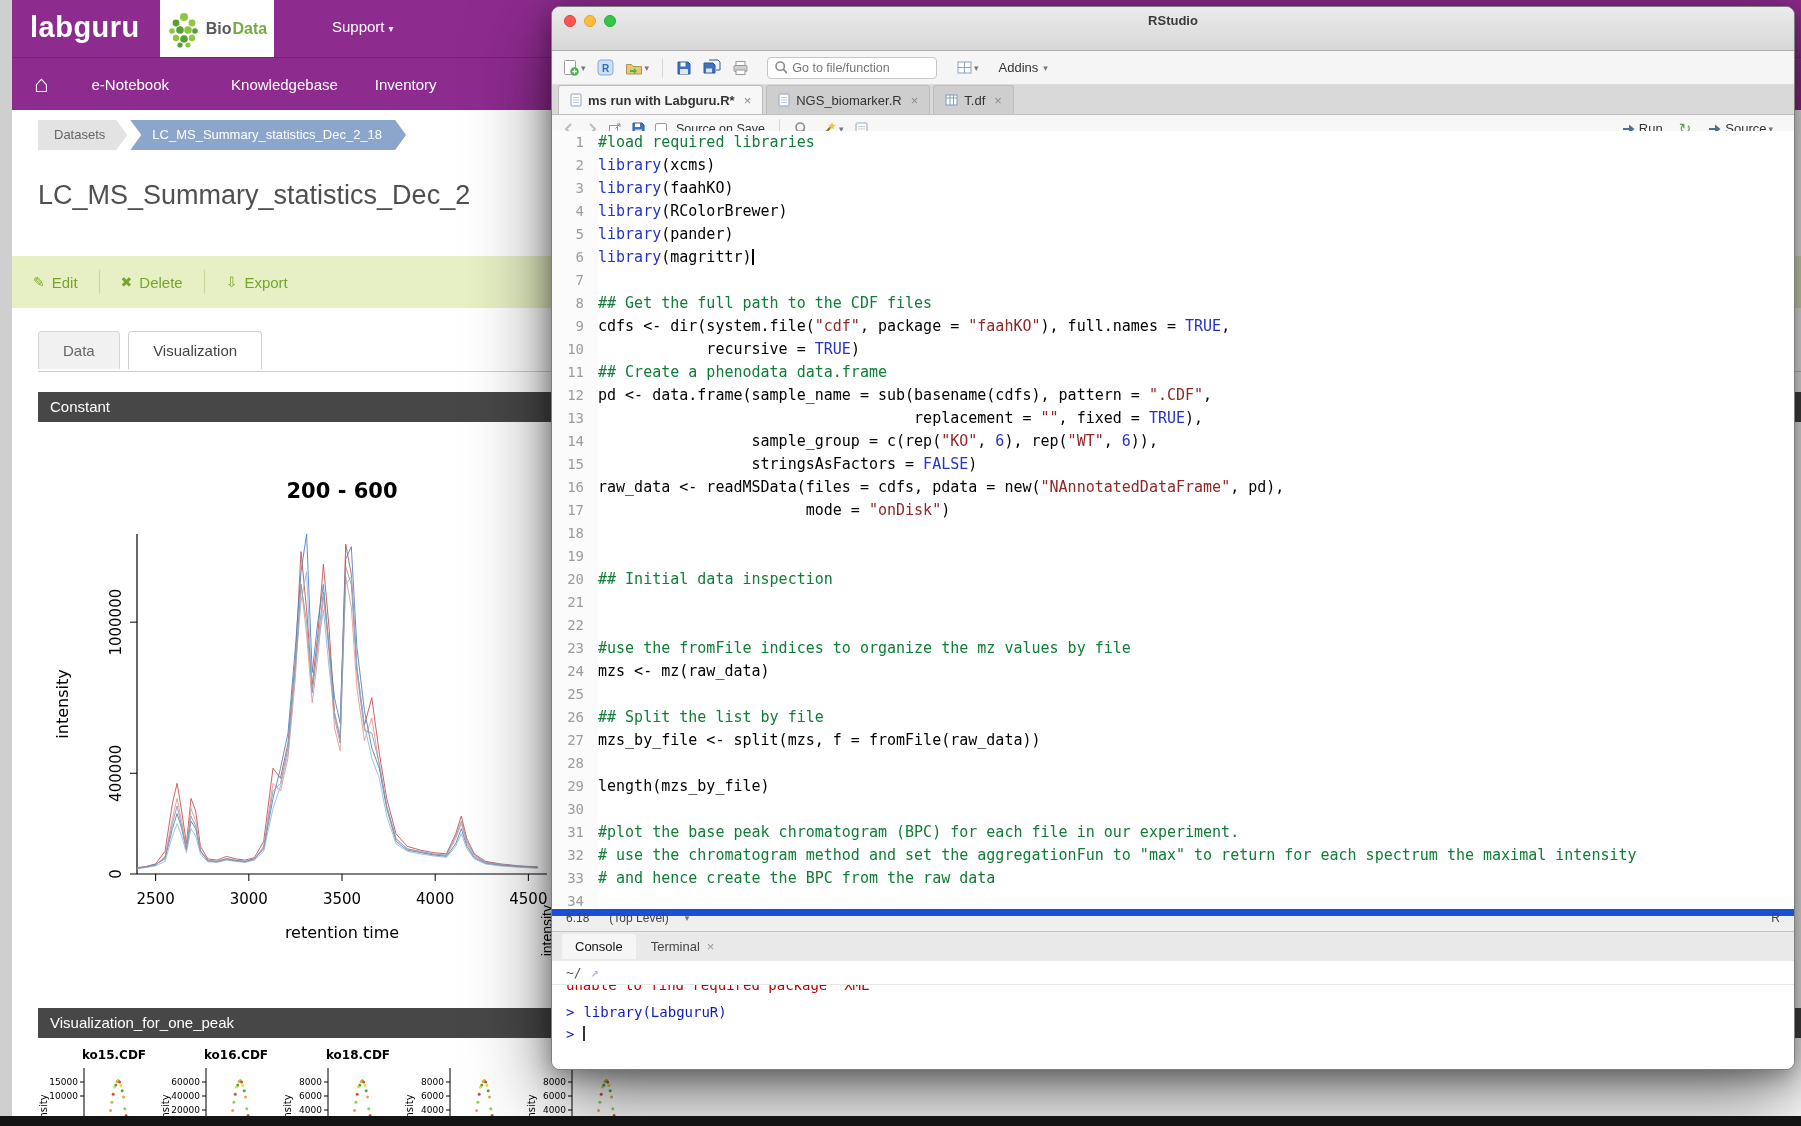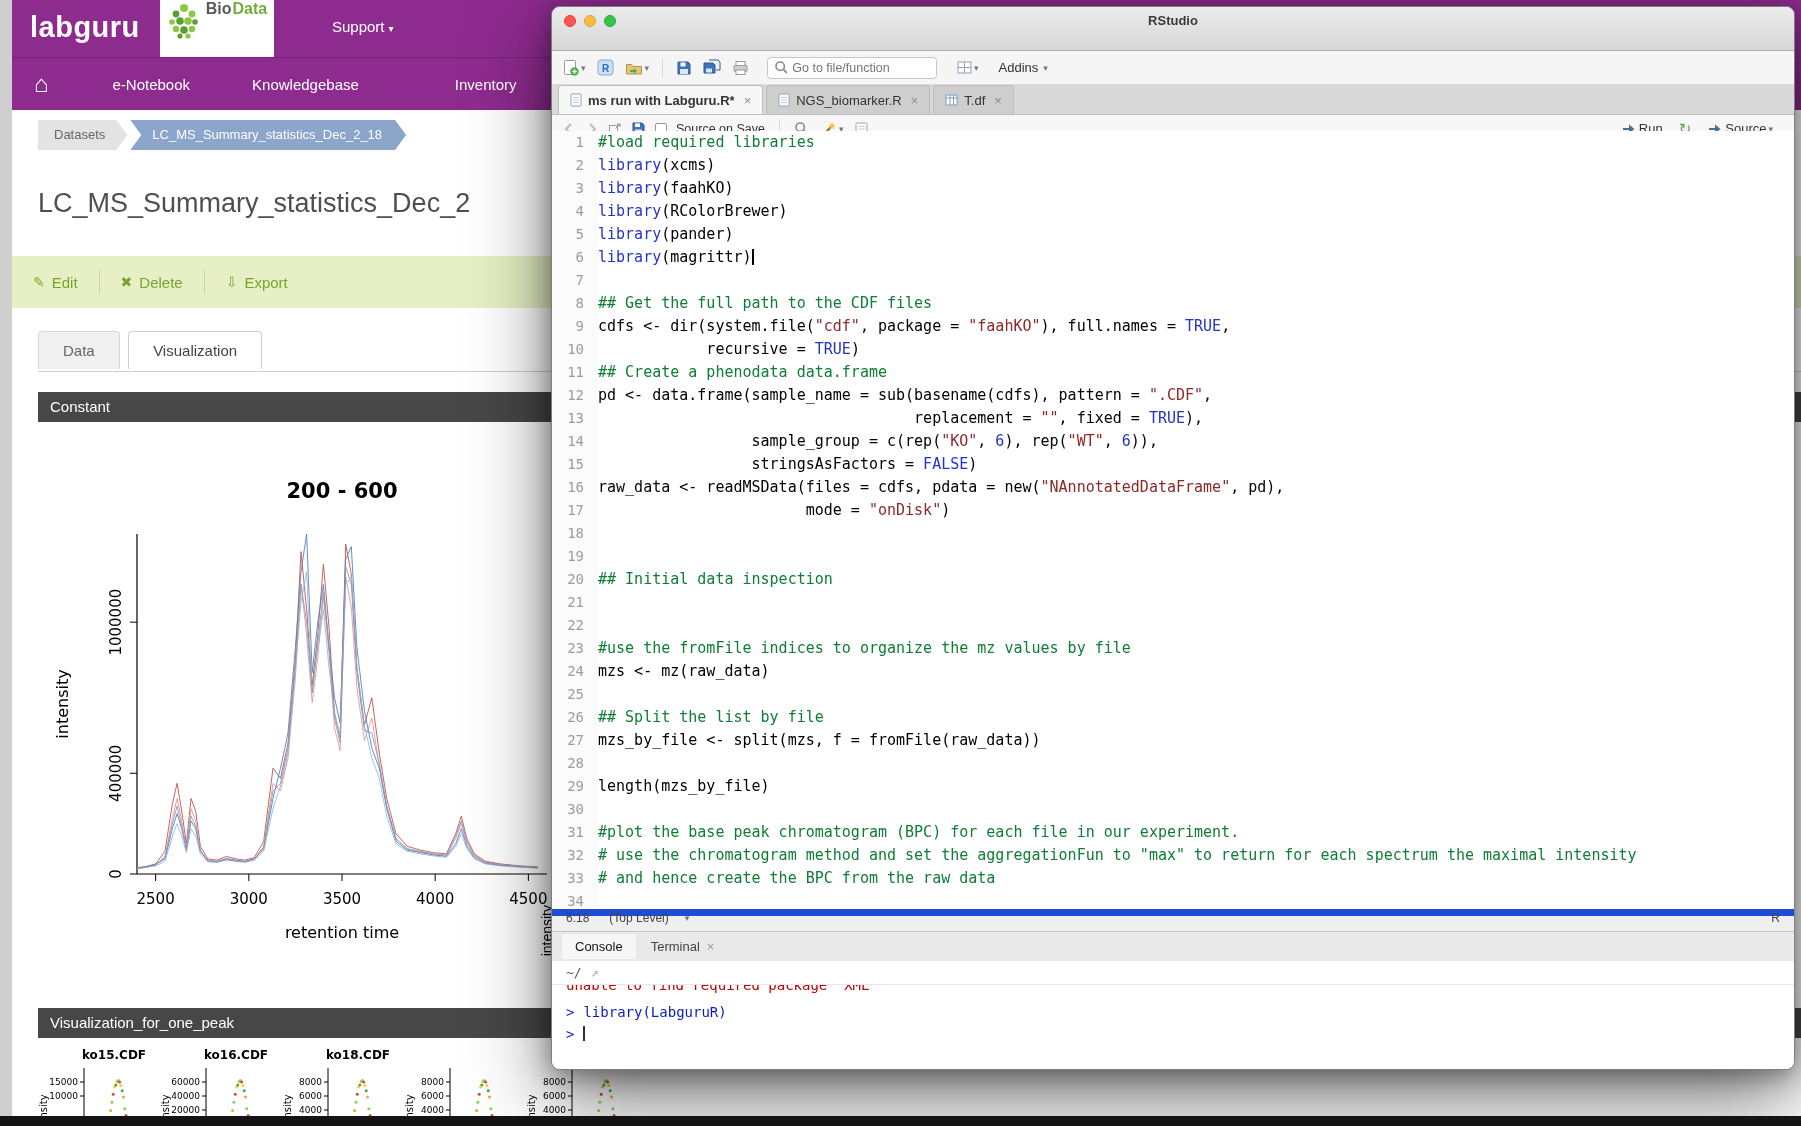--- a/index.html
+++ b/index.html
@@ -5,37 +5,37 @@
   *{box-sizing:border-box;margin:0;padding:0}
   html,body{width:1801px;height:1126px;overflow:hidden}
   body{position:relative;background:#cfcfcf;font-family:"Liberation Sans",sans-serif}
   .screen{position:absolute;inset:0}
   .bottom-strip{position:absolute;left:0;right:0;bottom:0;height:10px;background:#141414}
 
   
   .browser{position:absolute;left:12px;top:0;right:0;bottom:10px;background:#fff;overflow:hidden}
   .lg-topbar{position:absolute;left:0;top:0;right:0;height:57px;background:#8e2b8f}
   .lg-logo{position:absolute;left:18px;top:11px;color:#fff;font-size:29px;font-weight:bold;letter-spacing:.5px}
-  .biodata{position:absolute;left:148px;top:0;width:114px;height:57px;background:#fff;display:flex;justify-content:center;gap:5px}
+  .biodata{position:absolute;left:148px;top:0;width:114px;height:57px;background:#fff;display:flex;align-items:center;justify-content:center;gap:5px}
   .biodata .bio{color:#58595b;font-weight:bold;font-size:16px}
   .biodata .data{color:#72ac3f;font-weight:bold;font-size:16px;margin-left:-4px}
   .support{position:absolute;left:320px;top:18px;color:#fff;font-size:15px;cursor:pointer}
   .caret{font-size:10px;margin-left:4px}
   .lg-nav{position:absolute;left:0;top:57px;right:0;height:53px;background:#8e2b8f;border-top:1px solid rgba(0,0,0,.18);display:flex;align-items:center;color:#fff}
   .home{margin-left:22px;font-size:24px;line-height:1;cursor:pointer}
   .nav-item{font-size:15px;cursor:pointer}
-  .nav-item.n0{margin-left:64px}.nav-item.n1{margin-left:62px}.nav-item.n2{margin-left:96px}
+  .nav-item.n0{margin-left:43px}.nav-item.n1{margin-left:62px}.nav-item.n2{margin-left:37px}
 
   .crumbs{position:absolute;left:26px;top:120px;height:30px;display:flex}
   .crumb{height:30px;line-height:30px;font-size:13px;cursor:pointer}
   .c1{background:#e3e3e3;color:#666;padding:0 22px 0 16px;
       clip-path:polygon(0 0,calc(100% - 11px) 0,100% 50%,calc(100% - 11px) 100%,0 100%)}
   .c2{background:#8ba6ca;color:#fff;margin-left:3px;padding:0 24px 0 22px;
       clip-path:polygon(0 0,calc(100% - 11px) 0,100% 50%,calc(100% - 11px) 100%,0 100%,11px 50%)}
-  h1.pgtitle{position:absolute;left:26px;top:188px;font-size:27px;font-weight:500;color:#4f4f4f;white-space:nowrap}
+  h1.pgtitle{position:absolute;left:26px;top:180px;font-size:27px;font-weight:500;color:#4f4f4f;white-space:nowrap}
   .actionbar{position:absolute;left:0;top:256px;right:0;height:52px;background:#e7f0c4;display:flex;align-items:center}
   .act{color:#76a42b;font-size:15px;display:flex;align-items:center;gap:7px;margin:0 21px;cursor:pointer}
   .act .ic{font-size:14px}
   .absep{width:1px;height:24px;background:#c8d69b}
   .lg-tabs{position:absolute;left:26px;top:330px;right:0;height:42px;border-bottom:1px solid #cfcfcf}
   .lgtab{display:inline-block;padding:10px 24px;font-size:15px;color:#666;border:1px solid #d6d6d6;border-bottom:none;
          border-radius:4px 4px 0 0;background:#f1f1f1;margin-right:4px;position:relative;top:1px;cursor:pointer}
   .lgtab.active{background:#fff;color:#444;border-color:#cfcfcf;z-index:2}
   .panel-h{position:absolute;left:26px;right:0;height:30px;background:#474747;color:#fff;font-size:15px;line-height:30px;padding-left:12px}
   .p1{top:392px}.p2{top:1008px}

